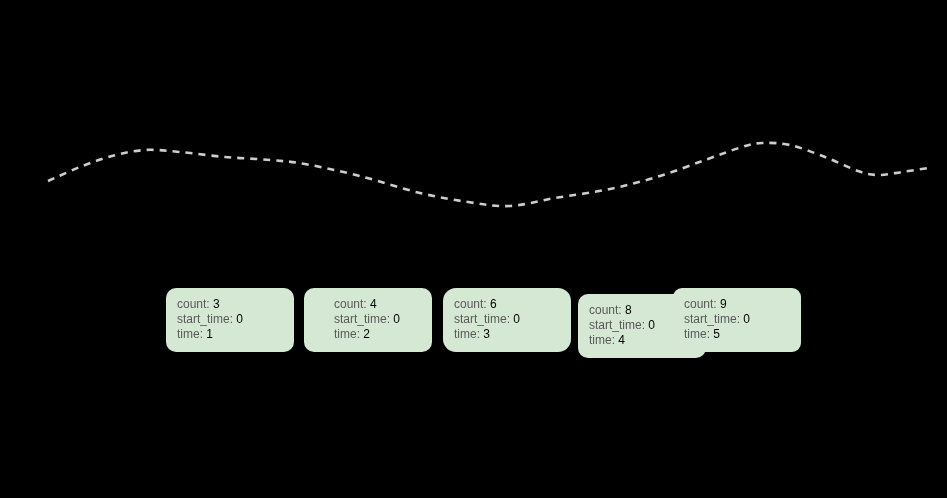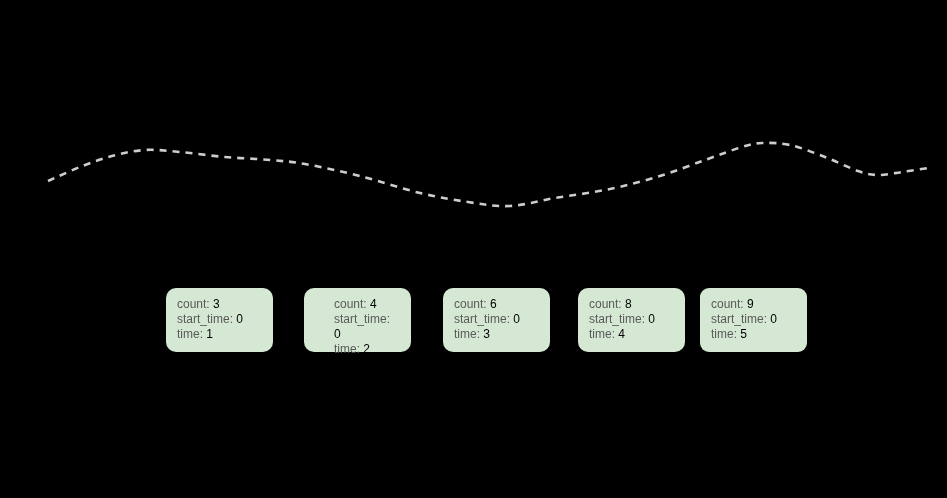--- a/index.html
+++ b/index.html
@@ -14,33 +14,33 @@
   .curve-path{
     fill:none;
     stroke:var(--curve-color,#ccc);
     stroke-linecap:butt;
     stroke-linejoin:round;
   }
   .nodes{position:absolute;left:0;top:0;width:100%;height:100%;}
   .node{
     position:absolute;
     top:288px;
-    width:107px;height:64px;
+    width:128px;height:64px;
     box-sizing:border-box;
     background:var(--box-fill,#d5e8d4);
     border-radius:10px;
     padding:9px 11px;
     line-height:15px;
     font-size:12px;
   }
   .node:nth-child(1){left:166px;}
   .node:nth-child(2){left:304px;padding-left:30px;}
-  .node:nth-child(3){left:443px;}
-  .node:nth-child(4){left:578px;}
-  .node:nth-child(5){left:700px;border-radius:9px;}
+  .node:nth-child(3){left:443px;border-radius:13px;}
+  .node:nth-child(4){left:578px;margin-top:6px;}
+  .node:nth-child(5){left:673px;border-radius:9px;}
   .node .lbl{color:var(--label-color,#595959);}
   .node .val{color:var(--value-color,#000);}
 </style>
 </head>
 <body>
 
 <div class="canvas">
 
   <svg class="curve-svg" viewBox="0 0 947 498" xmlns="http://www.w3.org/2000/svg">
     <path class="curve-path" d="M48,181 C53.3,178.7 69.3,171.2 80,167 C90.7,162.8 101.2,158.8 112,156 C122.8,153.2 133.7,150.7 145,150 C156.3,149.3 166.7,150.8 180,152 C193.3,153.2 210.0,155.7 225,157 C240.0,158.3 256.7,158.8 270,160 C283.3,161.2 290.0,161.3 305,164 C320.0,166.7 340.8,171.2 360,176 C379.2,180.8 402.0,188.7 420,193 C438.0,197.3 453.0,199.8 468,202 C483.0,204.2 495.5,206.7 510,206 C524.5,205.3 538.3,200.8 555,198 C571.7,195.2 592.5,192.7 610,189 C627.5,185.3 644.2,180.8 660,176 C675.8,171.2 691.3,164.8 705,160 C718.7,155.2 732.5,149.8 742,147 C751.5,144.2 754.0,143.3 762,143 C770.0,142.7 779.5,142.7 790,145 C800.5,147.3 813.7,152.7 825,157 C836.3,161.3 849.2,168.0 858,171 C866.8,174.0 870.7,174.8 878,175 C885.3,175.2 893.7,173.2 902,172 C910.3,170.8 923.7,168.7 928,168" stroke-width="2.6" stroke-dasharray="7 6"></path>

